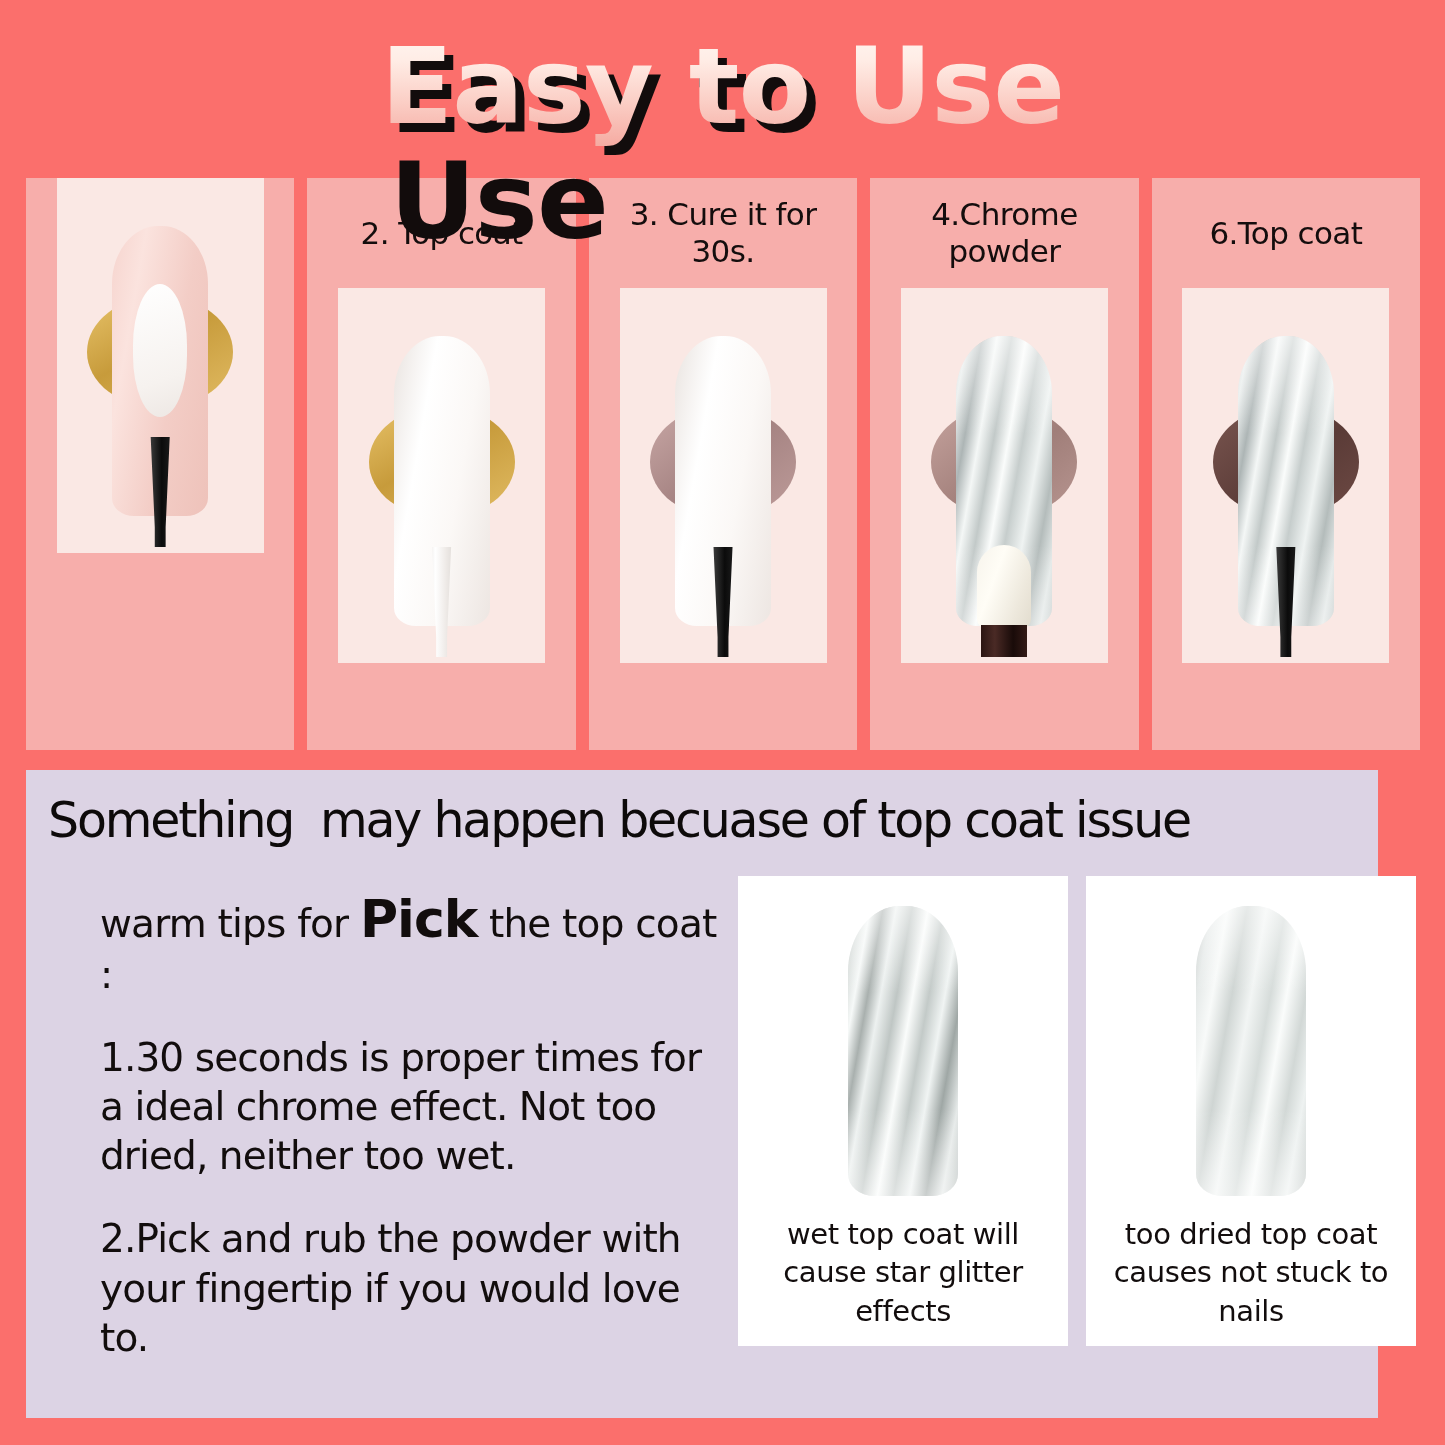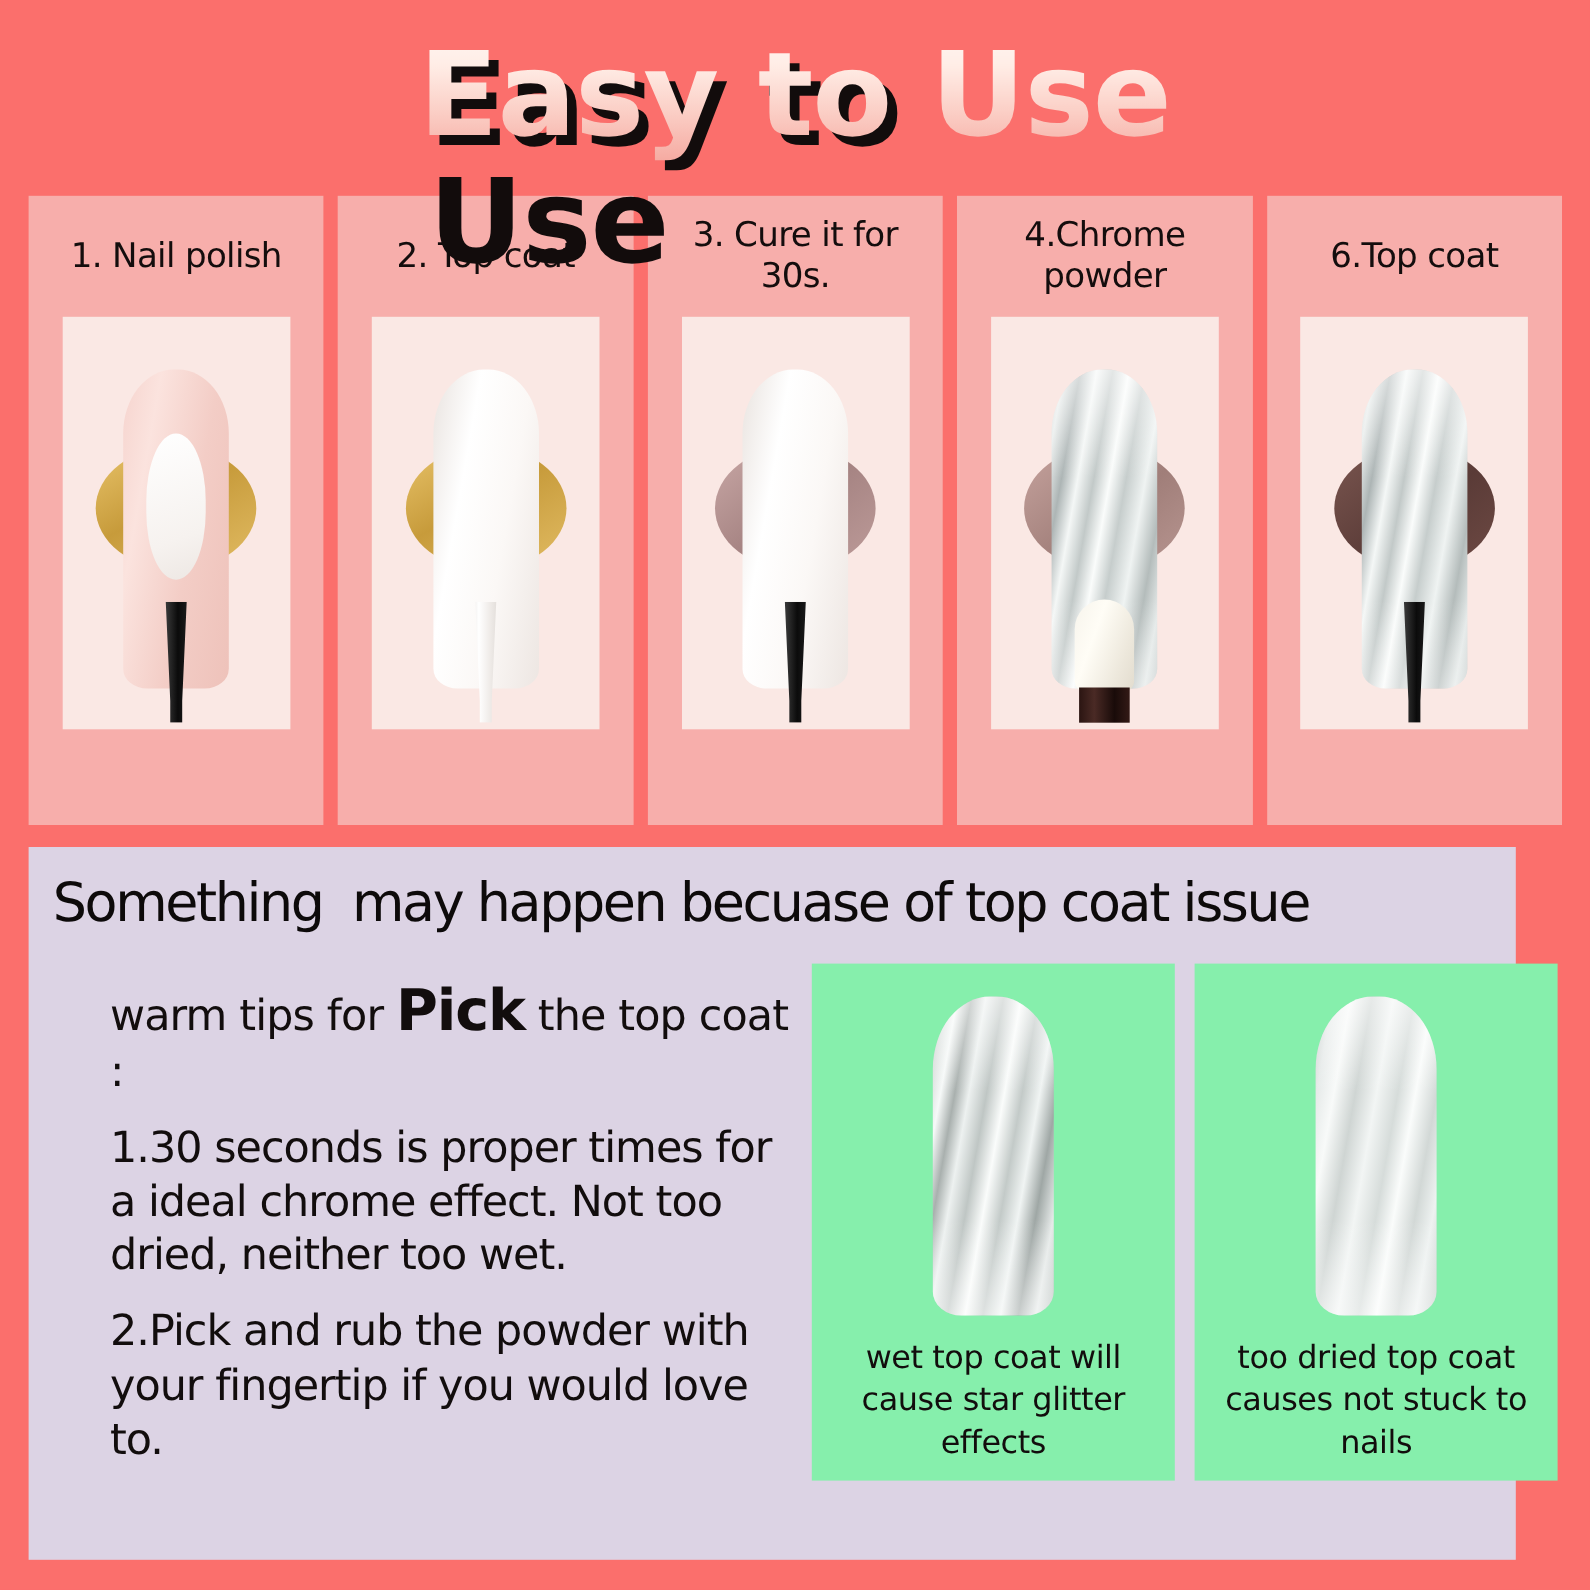--- a/index.html
+++ b/index.html
@@ -158,31 +158,31 @@
     color:#120d0d;
   }
   .tips-lead{
     font-size:39px;line-height:1.22;letter-spacing:-0.8px;
     font-family:"DejaVu Sans", sans-serif;
   }
   .tips-lead .cure{
     font-weight:bold;font-size:52px;letter-spacing:-1px;
   }
   .tip-p{
-    margin-top:20px;
+    margin-top:34px;
     font-size:39px;line-height:1.26;letter-spacing:-0.9px;
     font-family:"DejaVu Sans", sans-serif;
   }
 
   .cards{
     position:absolute;left:712px;top:106px;
     display:flex;gap:18px;
   }
   .card{
-    width:330px;height:470px;background:#86efac;
+    width:330px;height:470px;background:#ffffff;
     position:relative;display:flex;flex-direction:column;
     align-items:center;
   }
   .card-nail{
     position:relative;margin-top:30px;
     width:110px;height:290px;
     border-radius:52px 52px 26px 26px / 66px 66px 22px 22px;
     overflow:hidden;
     background:linear-gradient(100deg,
       #8F9694 0%, #D9DEDC 7%, #F6F9F8 14%, #A9B0AE 22%,
@@ -214,21 +214,20 @@
   <div class="title-wrap">
     <div class="title">
       <span class="shadow">Easy to Use</span>
       <span class="face">Easy to Use</span>
     </div>
   </div>
 
   <div class="steps">
 
     <div class="step">
-      <div class="step-label">1. Nail polish</div>
       <div class="step-img">
         <div class="blob gold"></div>
         <div class="nail pink"></div>
         <div class="brush black"></div>
       </div>
     </div>
 
     <div class="step">
       <div class="step-label">2. Top coat</div>
       <div class="step-img">

